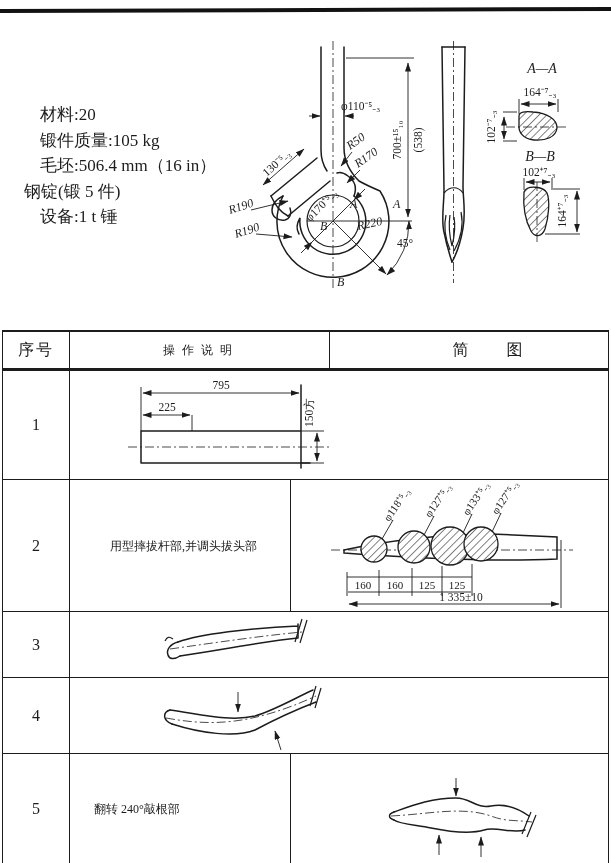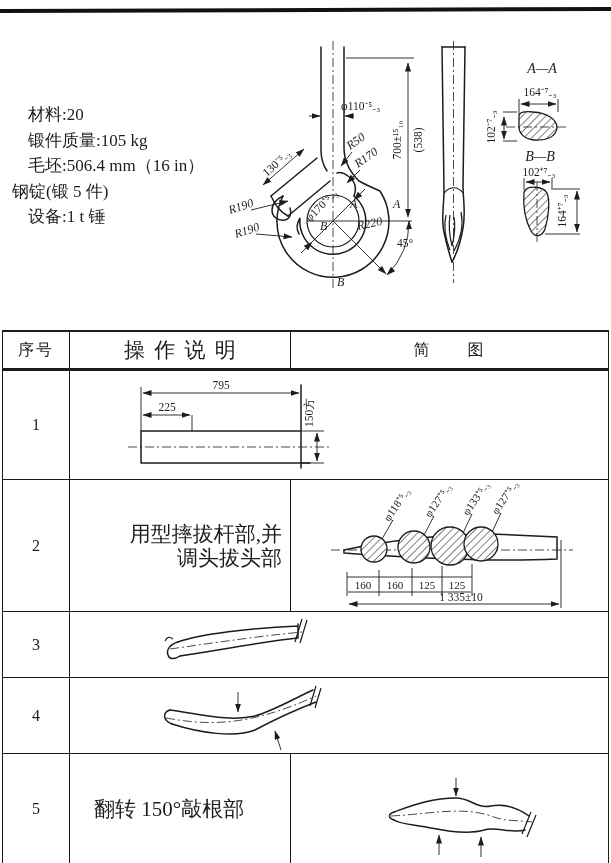--- a/index.html
+++ b/index.html
@@ -1,43 +1,43 @@
 <!DOCTYPE html>
 <html><head>
 <meta charset="utf-8">
 <style>
   html,body{margin:0;padding:0;background:#e8e8e8;}
   .page{position:relative;width:611px;height:863px;background:#fff;margin:0 auto;
         font-family:"Liberation Serif",serif;color:#1c1c1c;overflow:hidden;}
   .scan-top{position:absolute;left:-4px;top:8px;width:620px;height:4px;background:#121212;
         transform:rotate(-0.18deg);}
-  .info{position:absolute;left:12px;top:102px;font-size:17px;line-height:25.5px;white-space:nowrap;}
+  .info{position:absolute;left:24px;top:102px;font-size:17px;line-height:25.5px;white-space:nowrap;}
   .info-line{height:25.5px;}
   .info-line.ind{padding-left:16px;}
   svg{position:absolute;left:0;top:0;}
   svg .ol{fill:none;stroke:#1c1c1c;stroke-width:1.5;stroke-linecap:round;}
   svg .olt{fill:none;stroke:#1c1c1c;stroke-width:1.2;}
   svg .dl{fill:none;stroke:#1c1c1c;stroke-width:0.9;}
   svg .cl{fill:none;stroke:#1c1c1c;stroke-width:0.8;stroke-dasharray:9 3 2 3;}
   svg text{fill:#1c1c1c;}
   .dim{font:11.5px "Liberation Serif",serif;}
   .dims{font:11px "Liberation Serif",serif;}
   .dimi{font:italic 12px "Liberation Serif",serif;}
   .secti{font:italic 14px "Liberation Serif",serif;}
   .hatched{fill:url(#hat);stroke:#1c1c1c;stroke-width:1.3;}
   
   .ptable{position:absolute;left:2px;top:330px;width:605px;border:1.6px solid #1c1c1c;
           border-top-width:2.2px;border-bottom-width:2.2px;}
   .trow{display:flex;border-top:1.5px solid #1c1c1c;position:relative;}
   .trow.first{border-top:none;}
-  .thead-row{border-bottom:2px solid #1c1c1c;}
+  .thead-row{border-bottom:2px solid #1c1c1c;gap:39px;}
   .c-no{width:66px;border-right:1.4px solid #1c1c1c;display:flex;align-items:center;
         justify-content:center;font-size:16px;}
   .c-desc{width:220px;border-right:1.4px solid #1c1c1c;display:flex;align-items:center;
-        font-size:21px;line-height:24px;}
+        font-size:12px;line-height:24px;}
   .c-desc .dtxt{padding:0 8px 0 24px;}
   .c-desc .dtxt.hang{padding-left:10px;text-indent:30px;text-align:right;}
   .c-fig{flex:1;position:relative;display:flex;align-items:center;justify-content:center;font-size:16px;}
   .hcell{letter-spacing:2px;}
 </style>
 </head>
 <body>
 
 <div class="page">
 
@@ -231,21 +231,21 @@
           <path class="olt" d="M246,8 L240,28 M251,10 L245,30"></path>
           <path class="dl" d="M168,14 L168,34" marker-end="url(#ahe)"></path>
           <path class="dl" d="M211,72 L205,53" marker-end="url(#ahe)"></path>
         </svg>
       </div>
     </div>
 
     <div class="trow" style="height:110px">
       <div class="c-no">5</div>
       <div class="c-desc">
-          <div class="dtxt">翻转 150°敲根部</div>
+          <div class="dtxt">翻转 240°敲根部</div>
         </div>
       <div class="c-fig">
         <svg width="322" height="110" viewBox="0 0 322 110">
           <path class="cl" d="M100,62 C140,60 170,52 200,62 C215,68 228,66 241,68"></path>
           <path class="ol" d="M103,58 C120,52 140,44 165,44 C180,44 185,55 200,52 C215,49 228,55 238,62 M234,76 C220,80 205,72 193,76 C180,80 160,78 140,74 C125,71 108,70 103,66"></path>
           <path class="ol" d="M103,58 C97,60 97,64 103,66"></path>
           <path class="olt" d="M240,58 L231,80 M245,61 L236,83"></path>
           <path class="dl" d="M165,24 L165,42" marker-end="url(#ahe)"></path>
           <path class="dl" d="M148,101 L148,81" marker-end="url(#ahe)"></path>
           <path class="dl" d="M190,103 L190,83" marker-end="url(#ahe)"></path>

